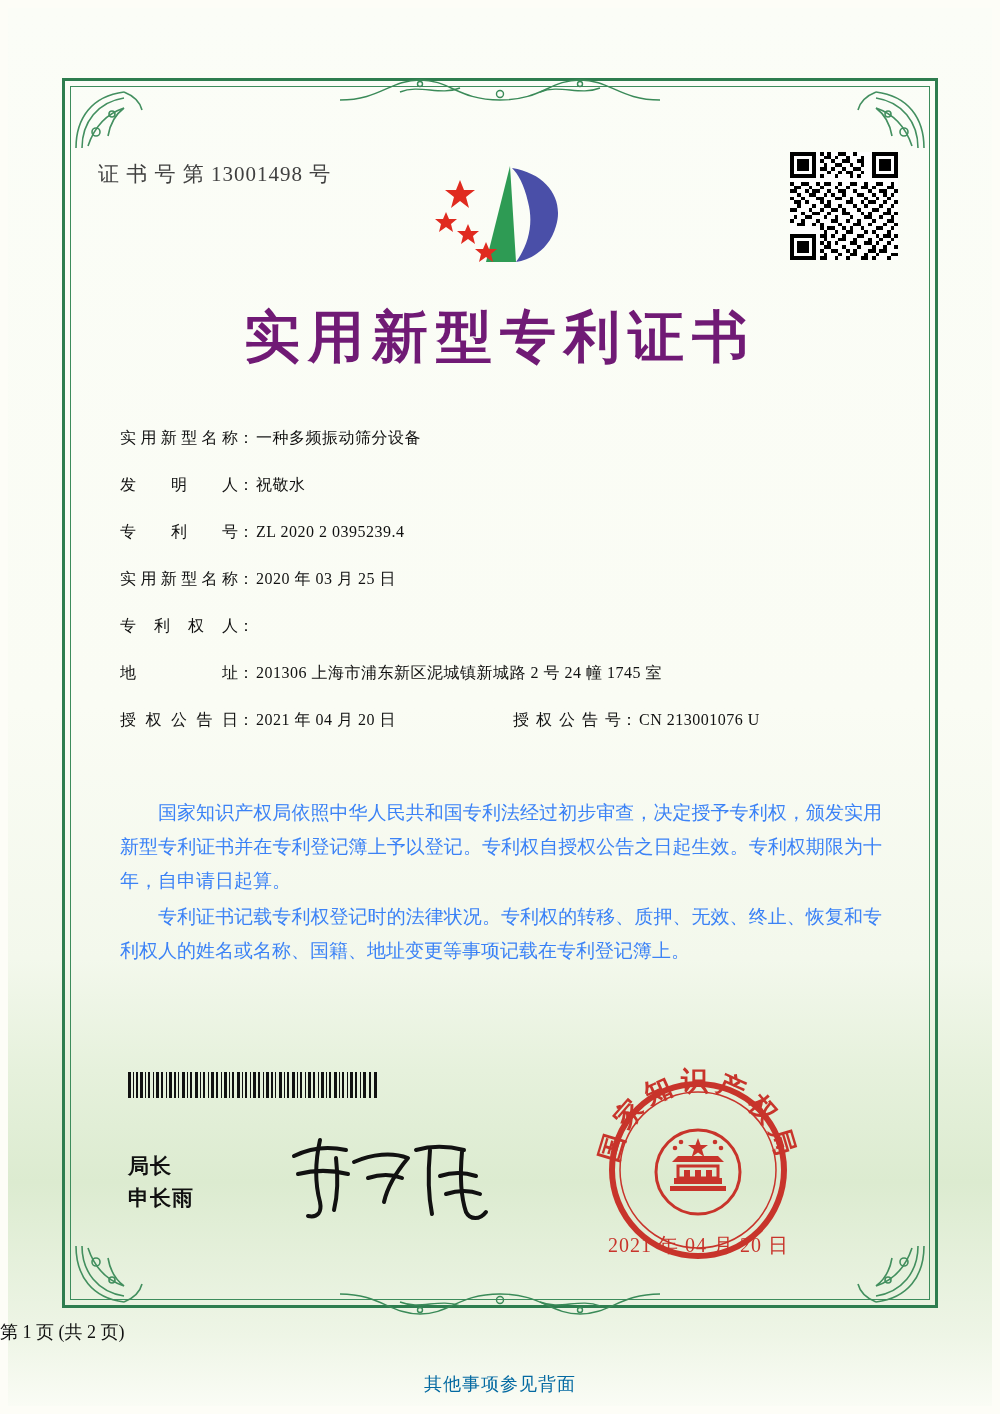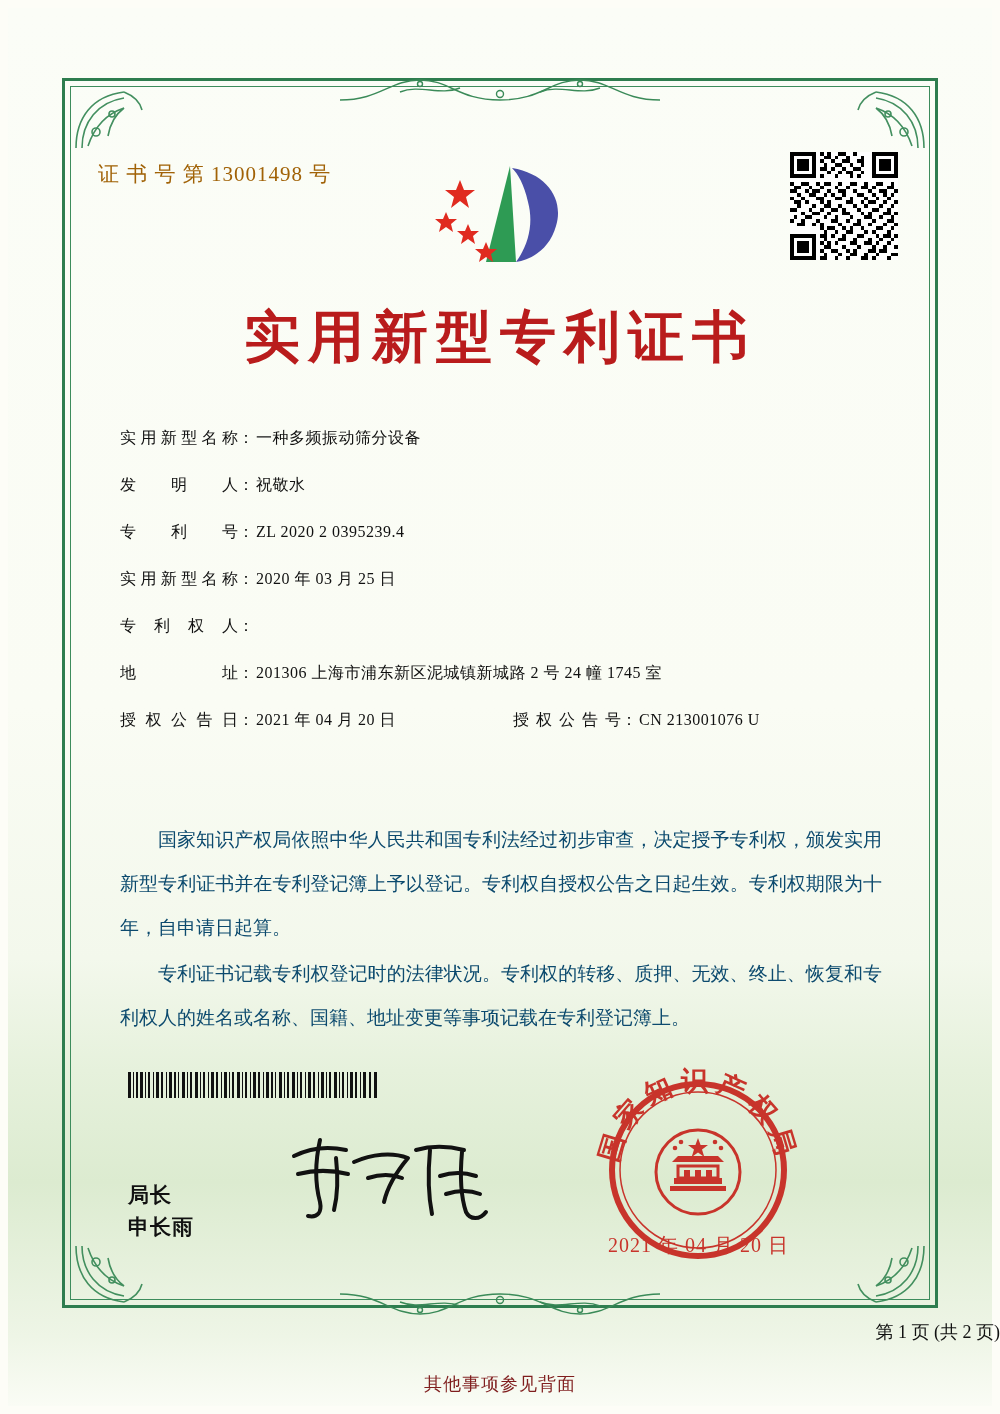--- a/index.html
+++ b/index.html
@@ -81,21 +81,21 @@
     transform: scaleY(-1);
   }
   .filigree-bottom svg { width:100%; height:100%; display:block; }
 
   
   .cert-number {
     position: absolute;
     left: 98px; top: 160px;
     font-size: 21px;
     letter-spacing: 1px;
-    color: #a16207;
+    color: #404040;
     white-space: nowrap;
   }
 
   .logo {
     position: absolute;
     left: 424px; top: 150px;
     width: 150px; height: 125px;
   }
   .logo svg { width: 100%; height: 100%; display: block; }
 
@@ -107,21 +107,21 @@
   .qrcode svg { width: 100%; height: 100%; display: block; }
 
   
   .main-title {
     position: absolute;
     left: 0; right: 0; top: 300px;
     text-align: center;
     font-size: 56px;
     font-weight: bold;
     letter-spacing: 8px;
-    color: #b91c1c;
+    color: #701a75;
     font-family: "DejaVu Serif", "Liberation Serif", serif;
   }
 
   
   .fields {
     position: absolute;
     left: 120px; top: 428px;
     width: 760px;
   }
   .field-row {
@@ -147,25 +147,25 @@
     display: inline-block;
     width: 108px;
     margin-left: 117px;
     text-align: justify;
     text-align-last: justify;
   }
 
   
   .paragraphs {
     position: absolute;
-    left: 120px; top: 818px;
+    left: 120px; top: 796px;
     width: 762px;
     font-size: 19px;
-    line-height: 44px;
-    color: #0c4a6e;
+    line-height: 34px;
+    color: #3b82f6;
     text-align: justify;
   }
   .paragraphs p {
     margin: 0 0 2px 0;
     text-indent: 38px;
   }
 
   
   .barcode {
     position: absolute;
@@ -175,21 +175,20 @@
   .barcode svg { width:100%; height:100%; display:block; }
 
   .director-block {
     position: absolute;
     left: 128px; top: 1150px;
     font-size: 21px;
     font-weight: bold;
     line-height: 32px;
     color: #111;
     letter-spacing: 1px;
-    margin-top: 29px;
   }
 
   .signature {
     position: absolute;
     left: 280px; top: 1128px;
     width: 240px; height: 100px;
     color: #111;
   }
   .signature svg { width: 100%; height: 100%; display: block; }
 
@@ -206,31 +205,31 @@
     left: 608px; top: 1232px;
     font-size: 20px;
     color: #c8342b;
     letter-spacing: 1px;
     white-space: nowrap;
   }
 
   .page-number {
     position: absolute;
     left: 0; right: 0; top: 1320px;
-    text-align: right;
+    text-align: left;
     font-size: 18px;
     color: #111;
   }
 
   .footer-note {
     position: absolute;
     left: 0; right: 0; top: 1372px;
     text-align: center;
     font-size: 18px;
-    color: #7f1d1d;
+    color: #0369a1;
     letter-spacing: 1px;
   }
 </style>
 </head>
 <body>
 
 <div class="page">
   <div class="paper-tint"></div>
 
   <div class="outer-border"></div>

